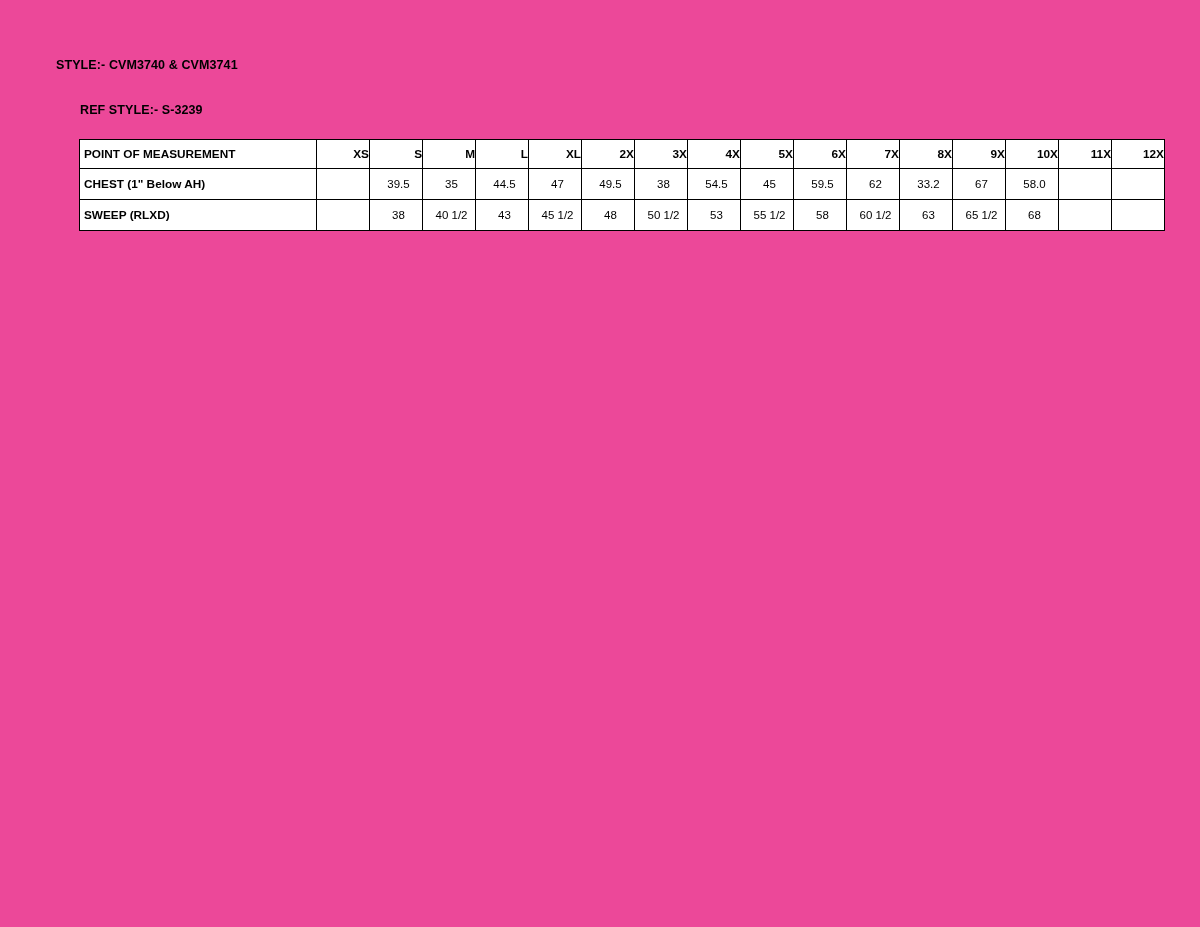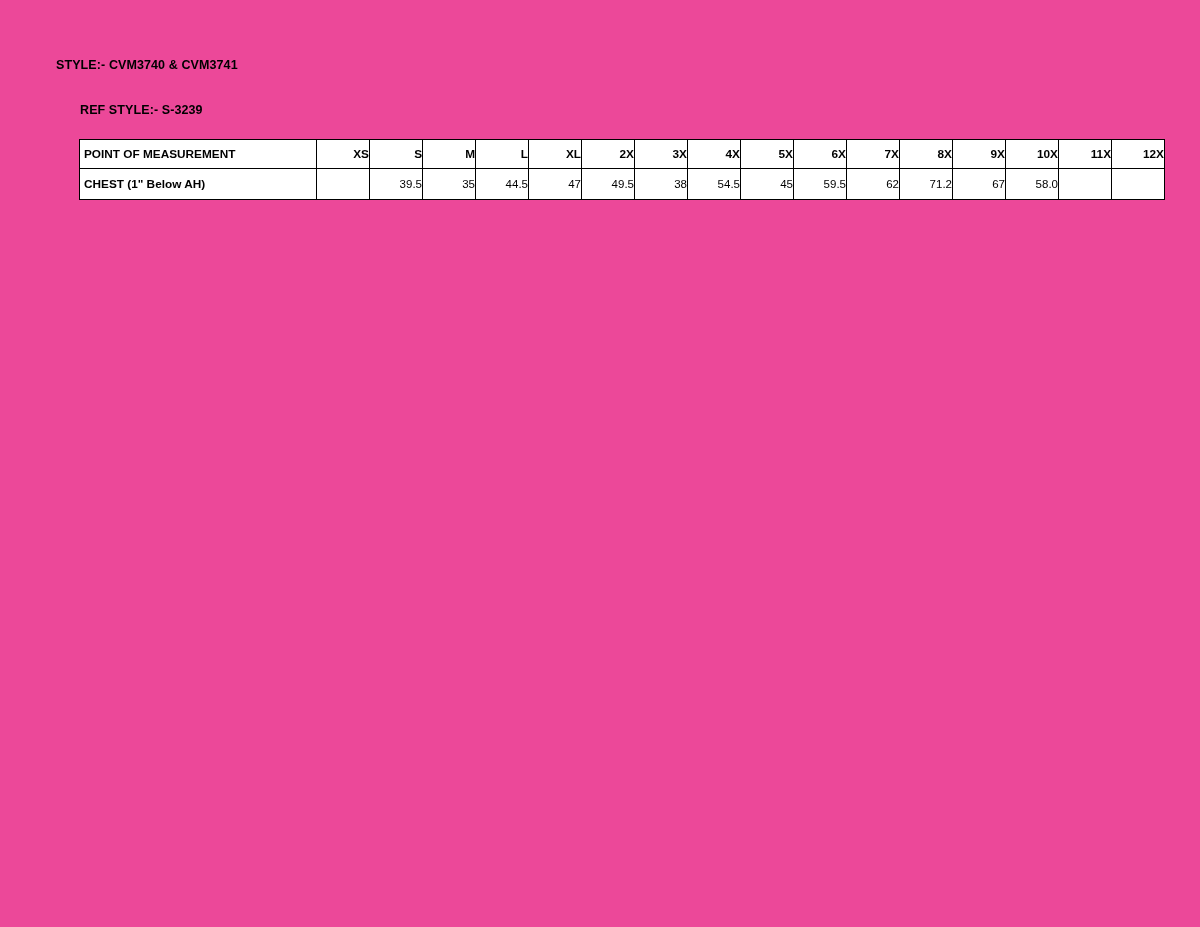--- a/index.html
+++ b/index.html
@@ -64,21 +64,21 @@
     font-size: 11.8px;
     width: 53px;
   }
   table.size-chart td.row-label {
     text-align: left;
     padding-left: 4px;
     font-weight: bold;
     font-size: 11.8px;
   }
   table.size-chart td.val {
-    text-align: right;
+    text-align: center;
     padding-left: 5px;
     font-weight: normal;
     font-size: 11.5px;
   }
   table.size-chart tr.data-row td {
     height: 31px;
   }
 </style>
 </head>
 <body>
@@ -119,23 +119,42 @@
           <td class="val">39.5</td>
           <td class="val">35</td>
           <td class="val">44.5</td>
           <td class="val">47</td>
           <td class="val">49.5</td>
           <td class="val">38</td>
           <td class="val">54.5</td>
           <td class="val">45</td>
           <td class="val">59.5</td>
           <td class="val">62</td>
-          <td class="val">71.2</td>
+          <td class="val">33.2</td>
           <td class="val">67</td>
           <td class="val">58.0</td>
+          <td class="val"></td>
+          <td class="val"></td>
+        </tr>
+        <tr class="data-row">
+          <td class="row-label">SWEEP (RLXD)</td>
+          <td class="val"></td>
+          <td class="val">38</td>
+          <td class="val">40 1/2</td>
+          <td class="val">43</td>
+          <td class="val">45 1/2</td>
+          <td class="val">48</td>
+          <td class="val">50 1/2</td>
+          <td class="val">53</td>
+          <td class="val">55 1/2</td>
+          <td class="val">58</td>
+          <td class="val">60 1/2</td>
+          <td class="val">63</td>
+          <td class="val">65 1/2</td>
+          <td class="val">68</td>
           <td class="val"></td>
           <td class="val"></td>
         </tr>
       </tbody>
     </table>
   </div>
 
 </div>
 
 </body></html>

